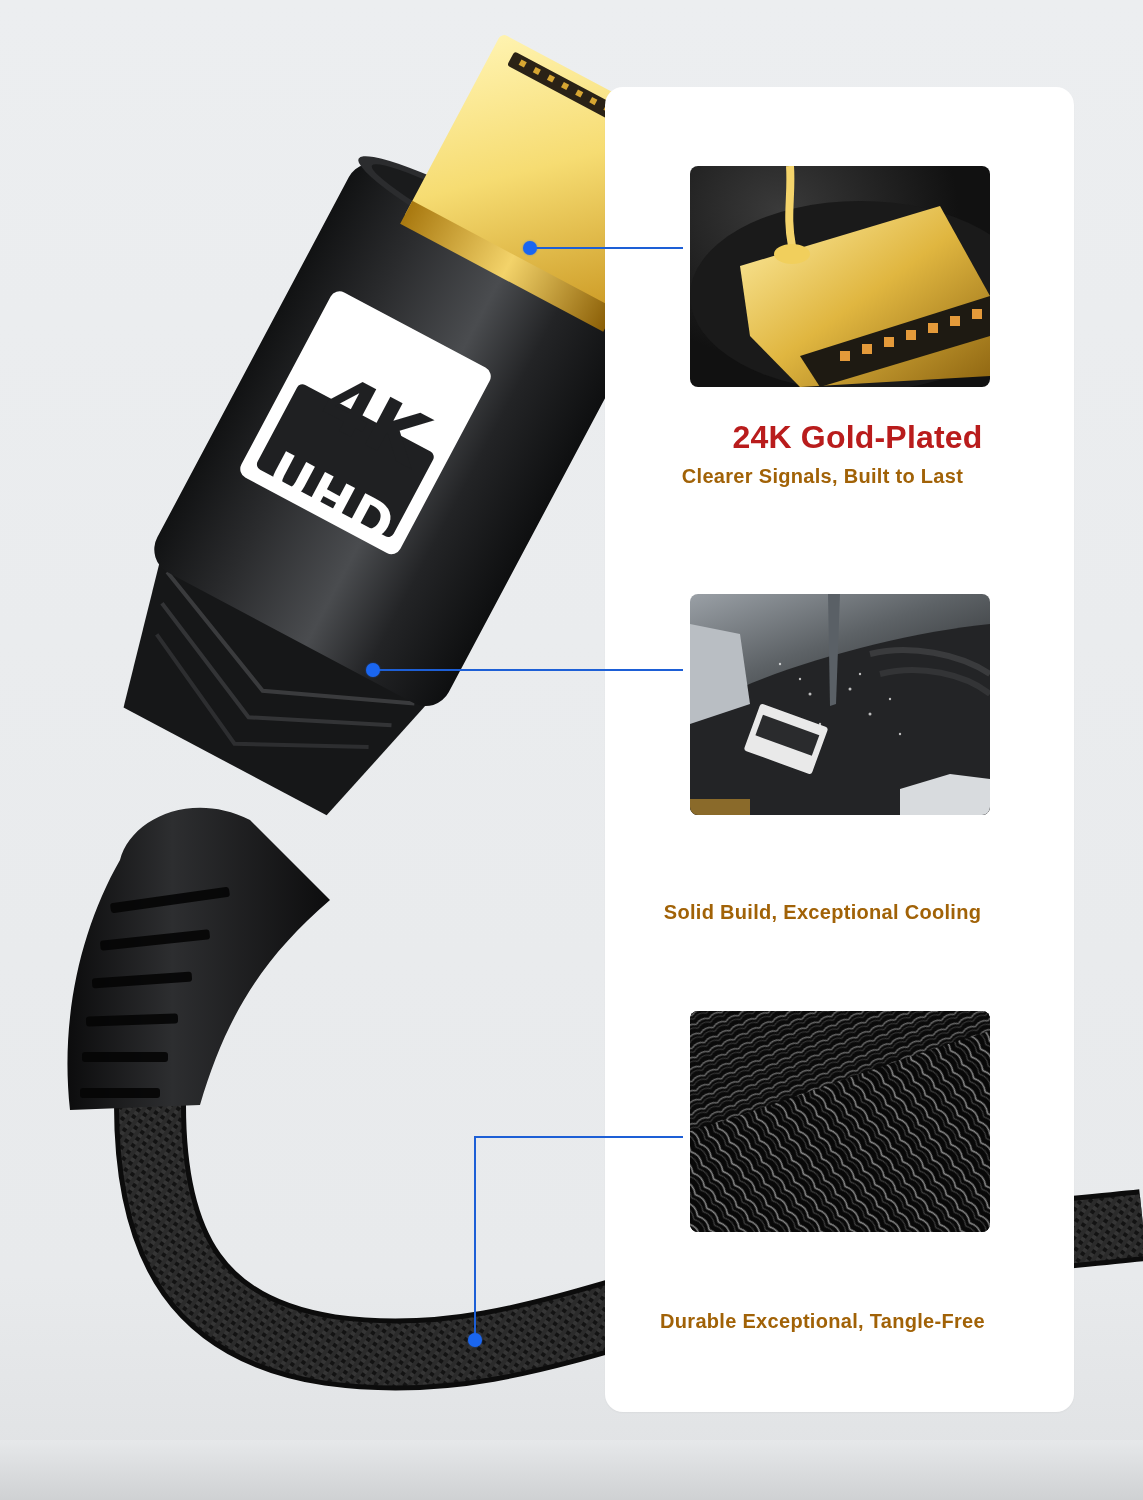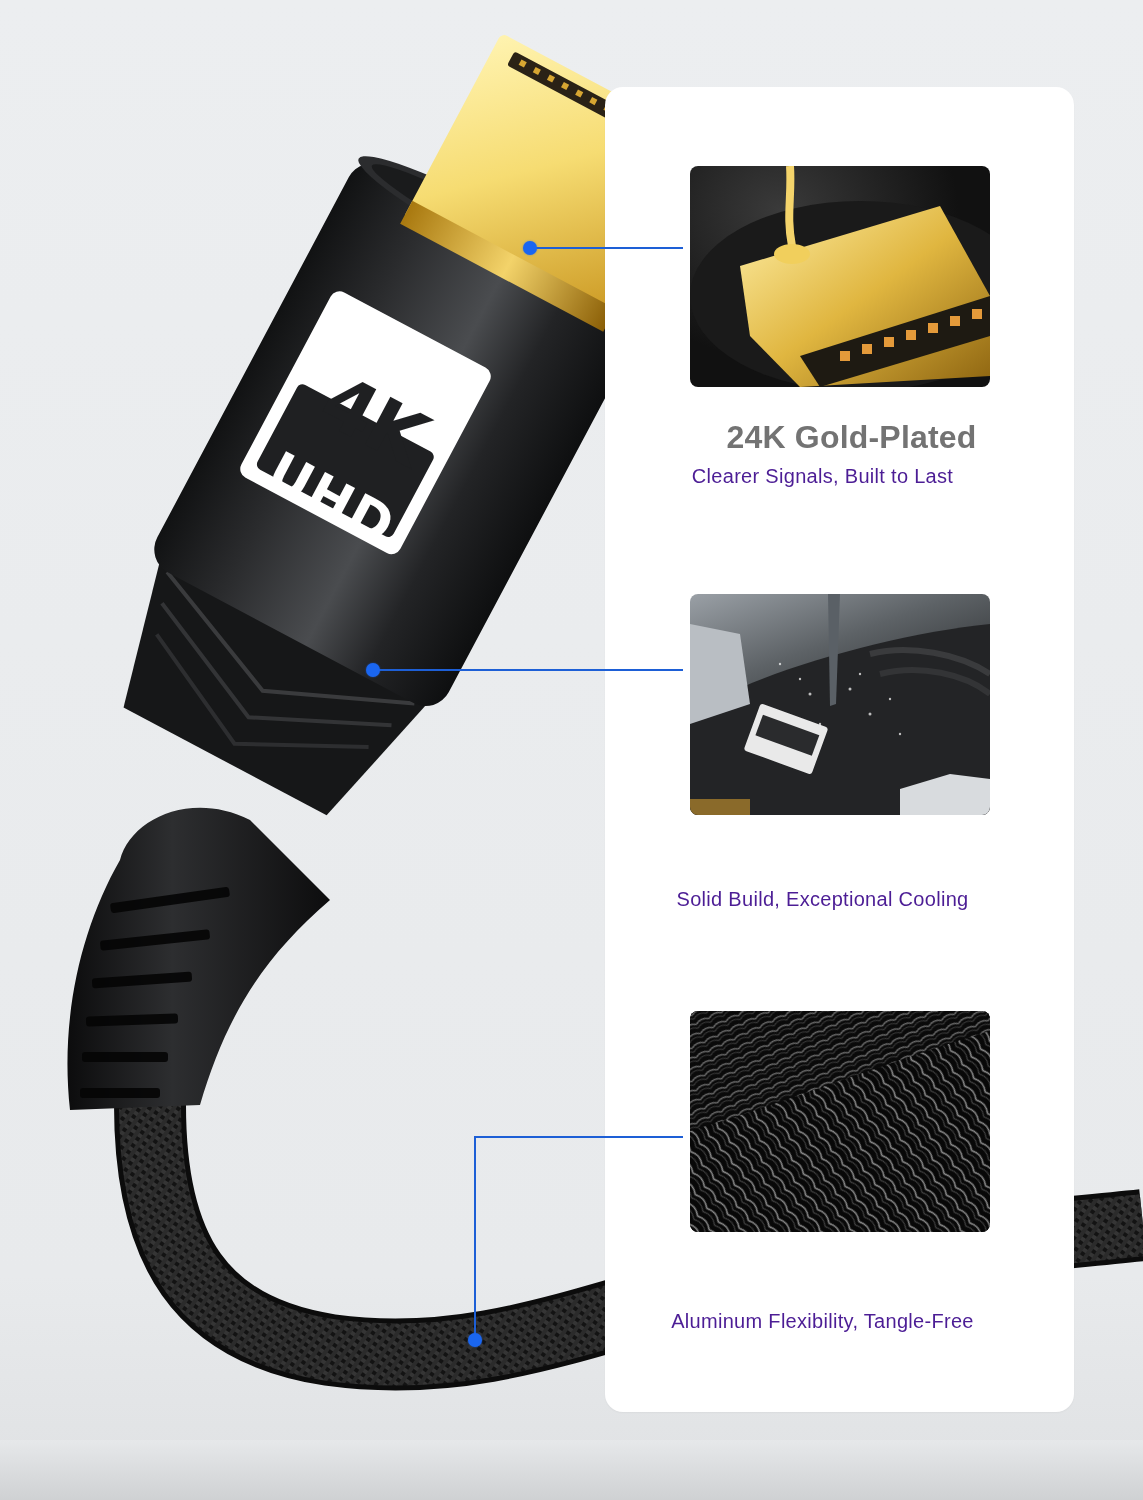--- a/index.html
+++ b/index.html
@@ -20,26 +20,26 @@
     position: absolute; left: 605px; top: 87px; width: 469px; height: 1325px;
     background: #ffffff; border-radius: 18px;
     box-shadow: 0 1px 2px rgba(0,0,0,0.04);
   }
   .feature { position: absolute; left: 0; width: 469px; text-align: center; }
   .feature .thumb {
     position: absolute; left: 85px; width: 300px; height: 221px;
     border-radius: 8px; overflow: hidden;
   }
   .feature .title {
-    position: absolute; left: 12px; width: 469px;
-    font-weight: bold; font-size: 32px; color: #737373; letter-spacing: 0.2px;
+    position: absolute; left: 18px; width: 469px;
+    font-weight: bold; font-size: 32px; color: #b91c1c; letter-spacing: 0.2px;
   }
   .feature .subtitle {
     position: absolute; left: 0; width: 435px;
-    font-size: 20px; color: #4c1d95; letter-spacing: 0.3px;
+    font-size: 20px; color: #a16207; letter-spacing: 0.3px; font-weight: bold;
   }
 
   
   .thumb-gold { background: radial-gradient(ellipse at 30% 20%, #3a3a3a 0%, #111 60%); }
   .thumb-alloy { background: linear-gradient(160deg, #9aa0a6 0%, #5d6266 30%, #2c2e30 60%, #1b1c1d 100%); }
   .thumb-nylon { background: #0b0b0b; }
 
   
   .callout-line { position: absolute; background: #1d5fd6; }
   .callout-dot {
@@ -193,21 +193,21 @@
             <circle cx="110" cy="85" r="1.2"></circle>
               <circle cx="200" cy="105" r="1.2"></circle>
               <circle cx="90" cy="70" r="1.2"></circle>
             <circle cx="170" cy="80" r="1.2"></circle>
               <circle cx="210" cy="140" r="1.2"></circle>
               <circle cx="130" cy="130" r="1.2"></circle>
           </g>
           <rect x="0" y="205" width="60" height="16" fill="#8a6a2a"></rect>
         </svg>
       </div>
-      <div class="subtitle" style="top:381px;">Solid Build, Exceptional Cooling</div>
+      <div class="subtitle" style="top:394px;">Solid Build, Exceptional Cooling</div>
     </div>
 
     <div class="feature" style="top:840px; height:485px;">
       <div class="thumb thumb-nylon" style="top:84px;">
         <svg width="300" height="221" viewBox="0 0 300 221" xmlns="http://www.w3.org/2000/svg">
           <defs>
             <pattern id="weave1" width="14" height="10" patternUnits="userSpaceOnUse" patternTransform="rotate(-25)">
               <rect width="14" height="10" fill="#0a0a0a"></rect>
               <path d="M0 5 Q 7 0 14 5" stroke="#6a6a6a" stroke-width="1.5" fill="none"></path>
               <path d="M0 9 Q 7 4 14 9" stroke="#3a3a3a" stroke-width="1.2" fill="none"></path>
@@ -215,21 +215,21 @@
             <pattern id="weave2" width="18" height="12" patternUnits="userSpaceOnUse" patternTransform="rotate(50)">
               <rect width="18" height="12" fill="#080808"></rect>
               <path d="M0 6 Q 9 0 18 6" stroke="#8a8a8a" stroke-width="1.6" fill="none"></path>
               <path d="M0 11 Q 9 5 18 11" stroke="#444" stroke-width="1.2" fill="none"></path>
             </pattern>
           </defs>
           <rect width="300" height="221" fill="url(#weave2)"></rect>
           <path d="M0 0 L 300 0 L 300 20 C 200 50, 100 90, 0 120 Z" fill="url(#weave1)"></path>
         </svg>
       </div>
-      <div class="subtitle" style="top:383px;">Aluminum Flexibility, Tangle-Free</div>
+      <div class="subtitle" style="top:383px;">Durable Exceptional, Tangle-Free</div>
     </div>
   </div>
 
   <div class="callout-line" style="left:530px; top:247px; width:153px; height:2px;"></div>
   <div class="callout-dot" style="left:523px; top:241px;"></div>
 
   <div class="callout-line" style="left:373px; top:669px; width:310px; height:2px;"></div>
   <div class="callout-dot" style="left:366px; top:663px;"></div>
 
   <div class="callout-line" style="left:474px; top:1136px; width:209px; height:2px;"></div>

